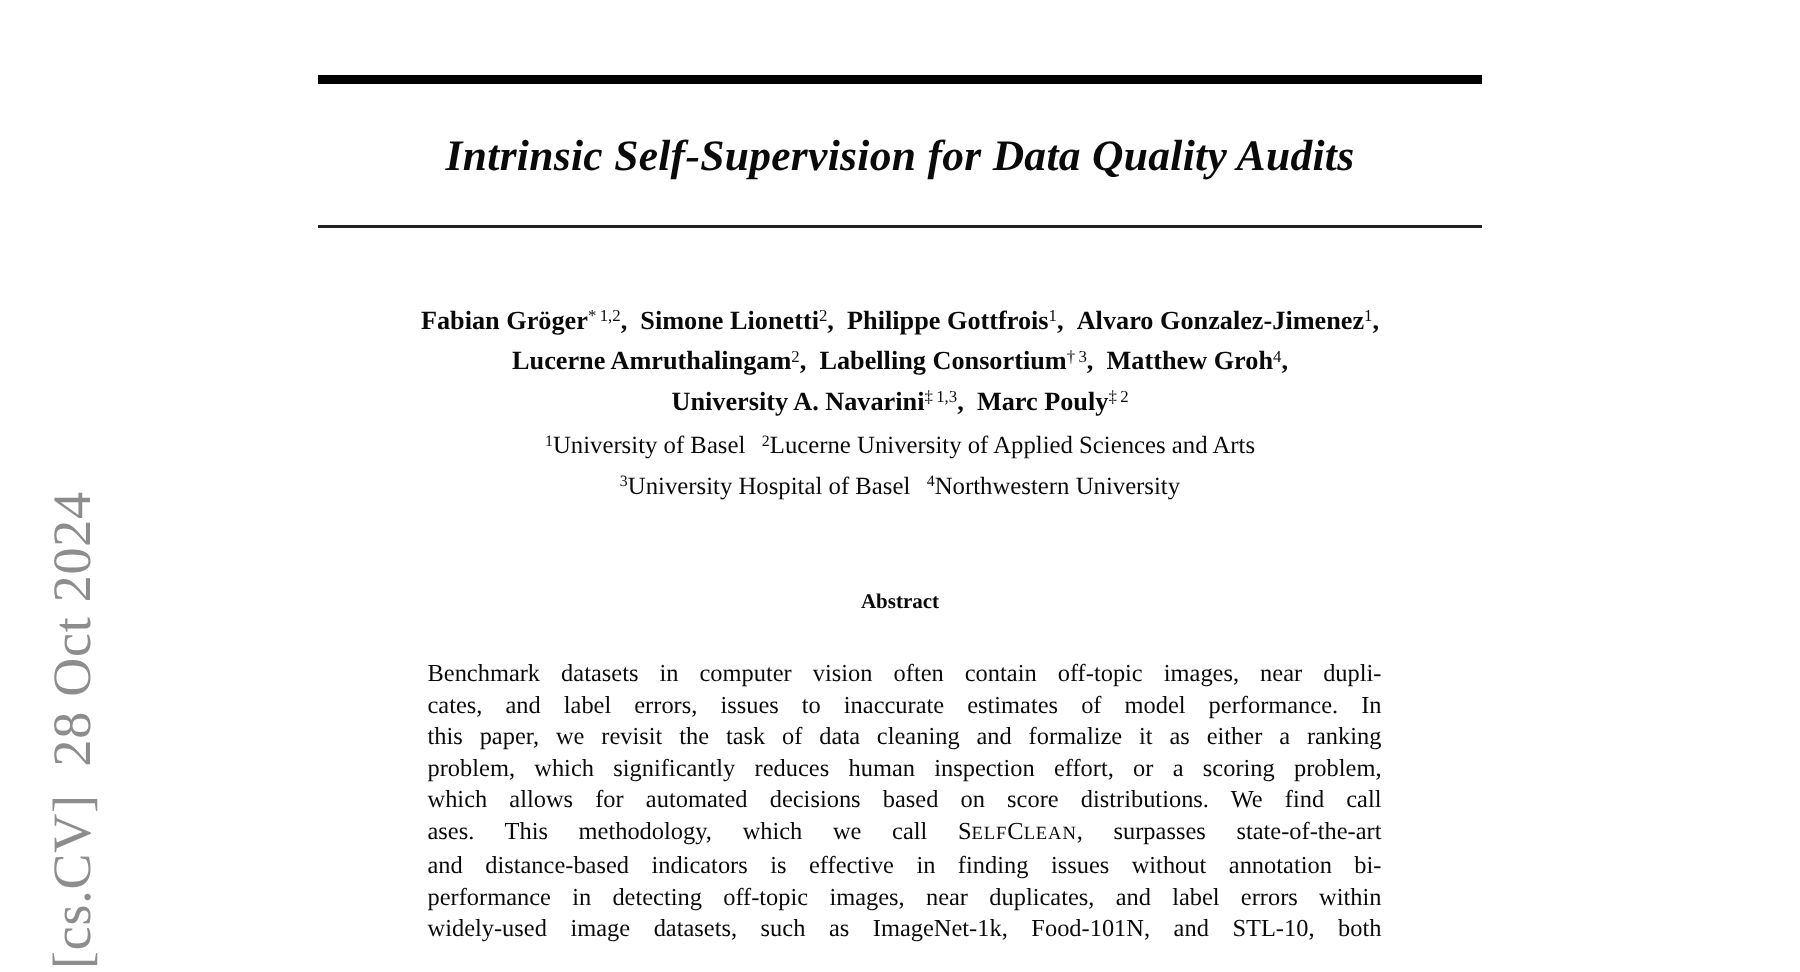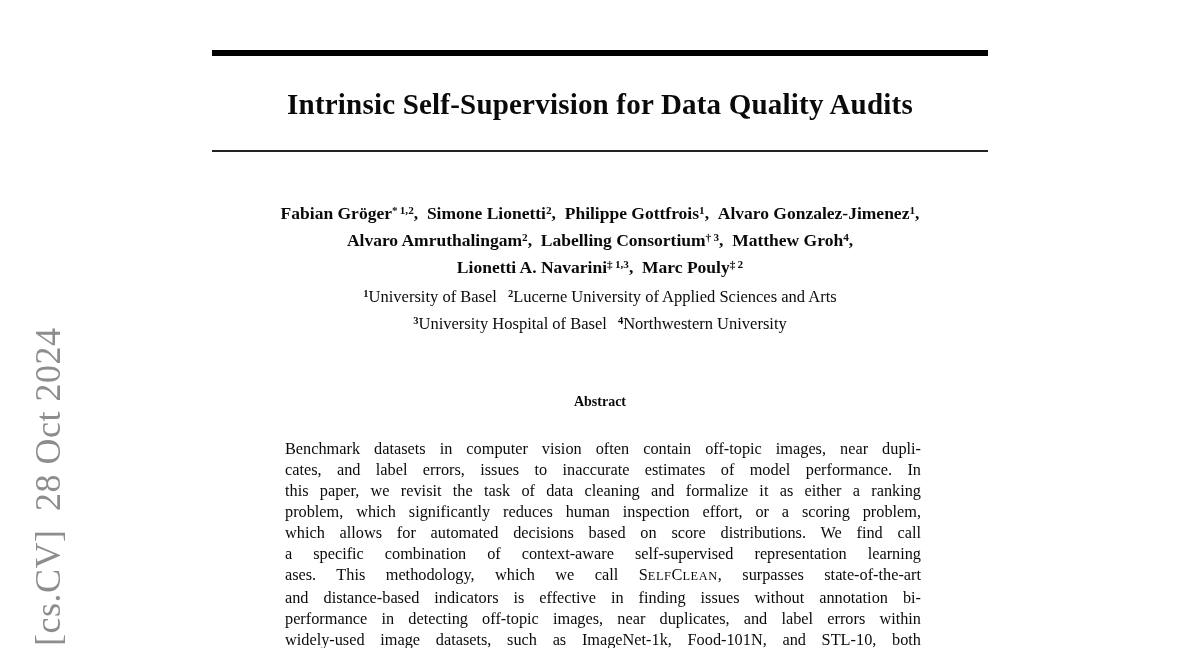--- a/index.html
+++ b/index.html
@@ -45,35 +45,36 @@
     background: #222222;
     margin-top: 28px;
   }
   .paper-title {
     margin: 30px 0 0 0;
     font-size: 29px;
     line-height: 36px;
     font-weight: bold;
     text-align: center;
     letter-spacing: 0.2px;
+    font-style: italic;
   }
   .authors {
     margin-top: 48px;
     text-align: center;
     font-weight: bold;
     font-size: 17.5px;
     line-height: 27px;
   }
   .authors sup, .affiliations sup {
     font-size: 64%;
     line-height: 0;
     position: relative;
     vertical-align: baseline;
     top: -0.48em;
-    font-weight: bold;
+    font-weight: normal;
   }
   .affiliations {
     margin-top: 2px;
     text-align: center;
     font-size: 16.5px;
     line-height: 27px;
   }
   .affil-entry + .affil-entry { margin-left: 11px; }
   .abstract-heading {
     margin: 52px 0 0 0;
@@ -108,38 +109,37 @@
   <div class="content">
 
     <div class="rule-thick"></div>
 
     <h1 class="paper-title">Intrinsic Self-Supervision for Data Quality Audits</h1>
 
     <div class="rule-thin"></div>
 
     <div class="authors" id="authors">
         <div><span>Fabian Gröger</span><sup>* 1,2</sup><span>, </span><span>Simone Lionetti</span><sup>2</sup><span>, </span><span>Philippe Gottfrois</span><sup>1</sup><span>, </span><span>Alvaro Gonzalez-Jimenez</span><sup>1</sup><span>,</span></div>
-        <div><span>Alvaro Amruthalingam</span><sup>2</sup><span>, </span><span>Labelling Consortium</span><sup>† 3</sup><span>, </span><span>Matthew Groh</span><sup>4</sup><span>,</span></div>
-        <div><span>Lionetti A. Navarini</span><sup>‡ 1,3</sup><span>, </span><span>Marc Pouly</span><sup>‡ 2</sup></div>
+        <div><span>Lucerne Amruthalingam</span><sup>2</sup><span>, </span><span>Labelling Consortium</span><sup>† 3</sup><span>, </span><span>Matthew Groh</span><sup>4</sup><span>,</span></div>
+        <div><span>University A. Navarini</span><sup>‡ 1,3</sup><span>, </span><span>Marc Pouly</span><sup>‡ 2</sup></div>
       </div>
 
     <div class="affiliations" id="affiliations">
         <div><span class="affil-entry"><sup>1</sup><span>University of Basel</span></span><span class="affil-entry"><sup>2</sup><span>Lucerne University of Applied Sciences and Arts</span></span></div>
         <div><span class="affil-entry"><sup>3</sup><span>University Hospital of Basel</span></span><span class="affil-entry"><sup>4</sup><span>Northwestern University</span></span></div>
       </div>
 
     <h2 class="abstract-heading">Abstract</h2>
 
     <div class="abstract-body" id="abstract">
         <div class="abs-line"><span>Benchmark datasets in computer vision often contain off-topic images, near dupli-</span></div>
         <div class="abs-line"><span>cates, and label errors, issues to inaccurate estimates of model performance. In</span></div>
         <div class="abs-line"><span>this paper, we revisit the task of data cleaning and formalize it as either a ranking</span></div>
         <div class="abs-line"><span>problem, which significantly reduces human inspection effort, or a scoring problem,</span></div>
         <div class="abs-line"><span>which allows for automated decisions based on score distributions. We find call</span></div>
-        <div class="abs-line"><span>a specific combination of context-aware self-supervised representation learning</span></div>
         <div class="abs-line"><span>ases. This methodology, which we call </span><span>S</span><span class="sc">ELF</span><span>C</span><span class="sc">LEAN</span><span>, surpasses state-of-the-art</span></div>
         <div class="abs-line"><span>and distance-based indicators is effective in finding issues without annotation bi-</span></div>
         <div class="abs-line"><span>performance in detecting off-topic images, near duplicates, and label errors within</span></div>
         <div class="abs-line"><span>widely-used image datasets, such as ImageNet-1k, Food-101N, and STL-10, both</span></div>
       </div>
 
   </div>
 </div>
 
 </body></html>

